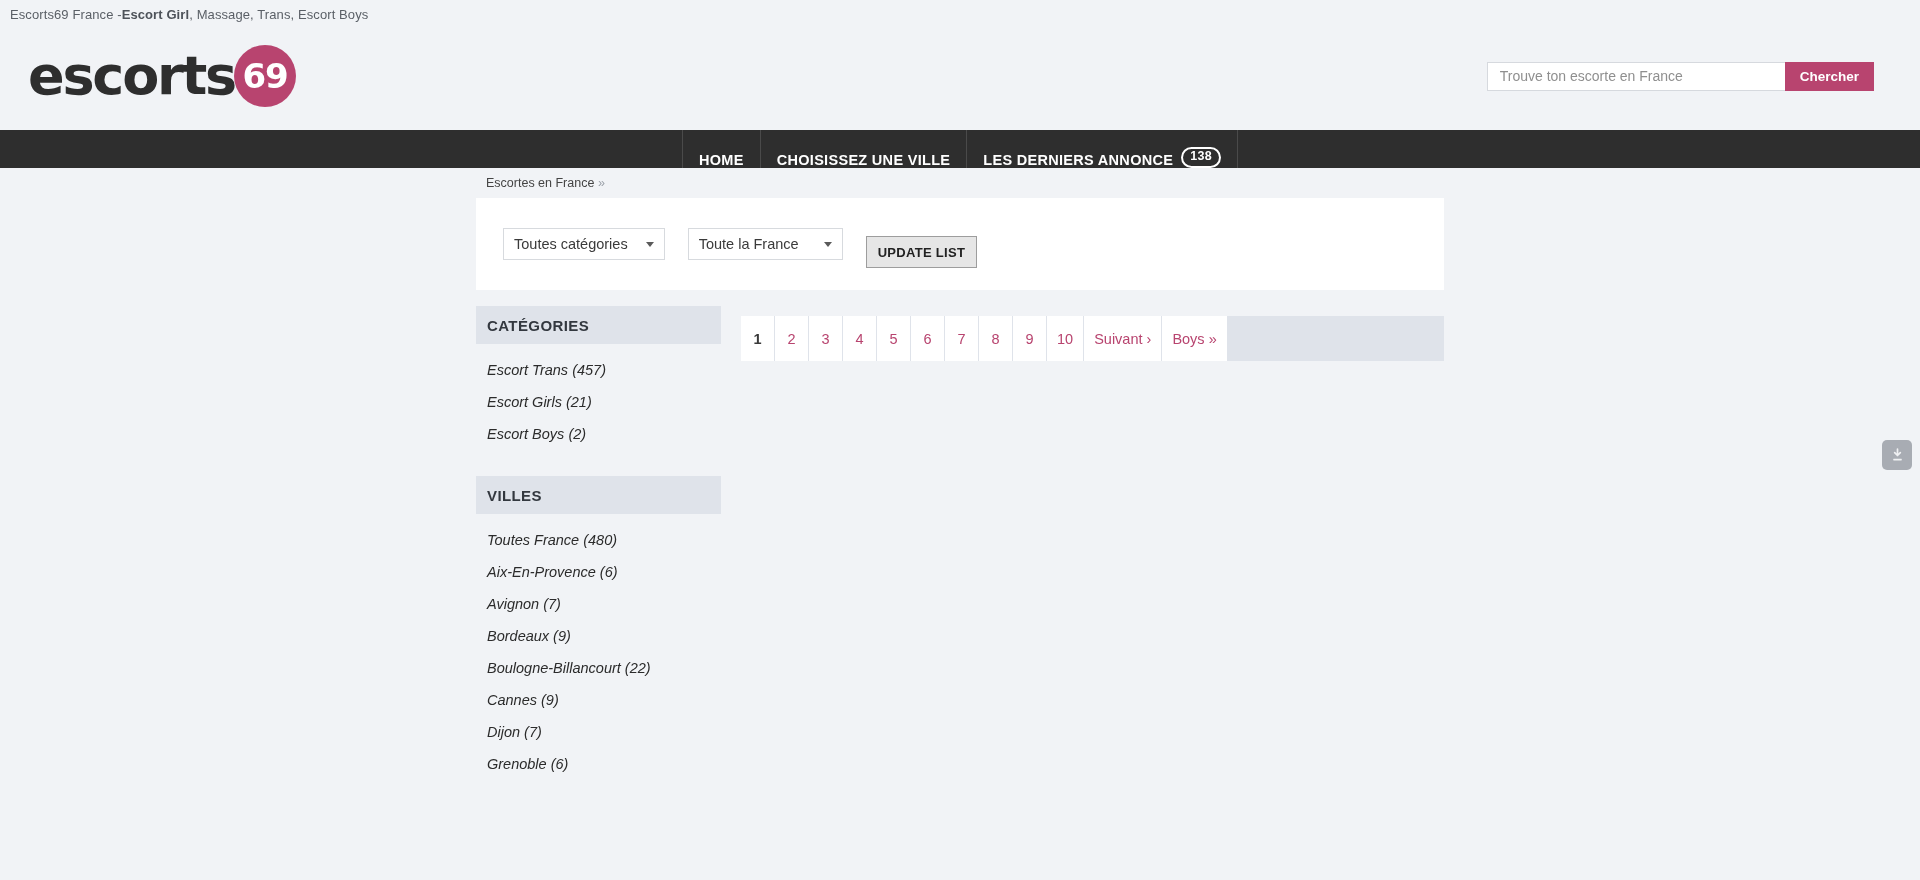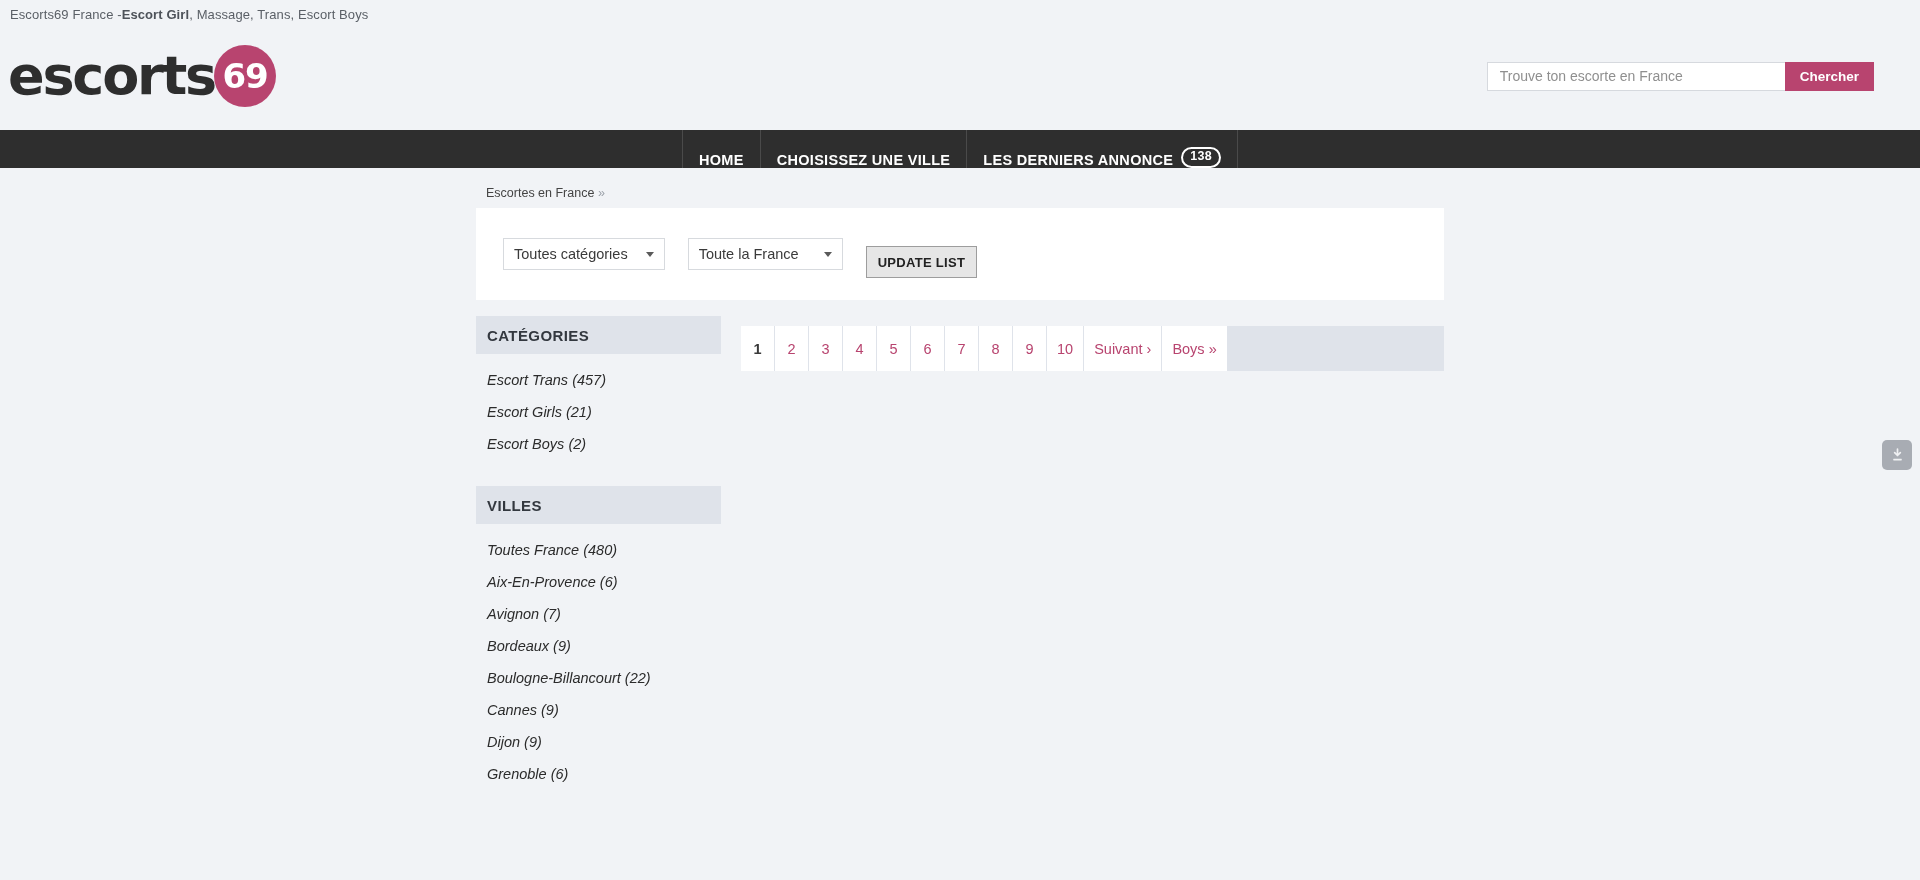--- a/index.html
+++ b/index.html
@@ -40,20 +40,21 @@
     justify-content: space-between;
     padding: 0 46px 0 8px;
     position: relative;
   }
 
   .logo {
     display: flex;
     align-items: center;
     gap: 3px;
     user-select: none;
+    margin-left: 20px;
   }
   .logo-word {
     font-family: "DejaVu Sans", sans-serif;
     font-size: 54px;
     font-weight: bold;
     color: #2e2e2e;
     letter-spacing: -2.2px;
     line-height: 1;
   }
   .logo-badge {
@@ -134,21 +135,20 @@
     border-radius: 12px;
     font-size: 12.5px;
     font-weight: bold;
     padding: 1px 7px 2px;
     line-height: 1.1;
   }
 
   
   .page-wrap {
     width: 1920px;
-    padding-top: 10px;
   }
   .container {
     width: 968px;
     margin: 0 auto;
   }
 
   .breadcrumb {
     font-size: 12.5px;
     color: #444;
     padding: 8px 0 8px 10px;
@@ -363,21 +363,21 @@
 
         <div style="margin-top:22px;">
           <div class="panel-head">VILLES</div>
           <div class="panel-list">
             <a>Toutes France (480)</a>
             <a>Aix-En-Provence (6)</a>
             <a>Avignon (7)</a>
             <a>Bordeaux (9)</a>
             <a>Boulogne-Billancourt (22)</a>
             <a>Cannes (9)</a>
-            <a>Dijon (9)</a>
+            <a>Dijon (7)</a>
             <a>Grenoble (6)</a>
           </div>
         </div>
 
       </aside>
 
       <section class="main">
 
 
         <div class="pager-wrap">

